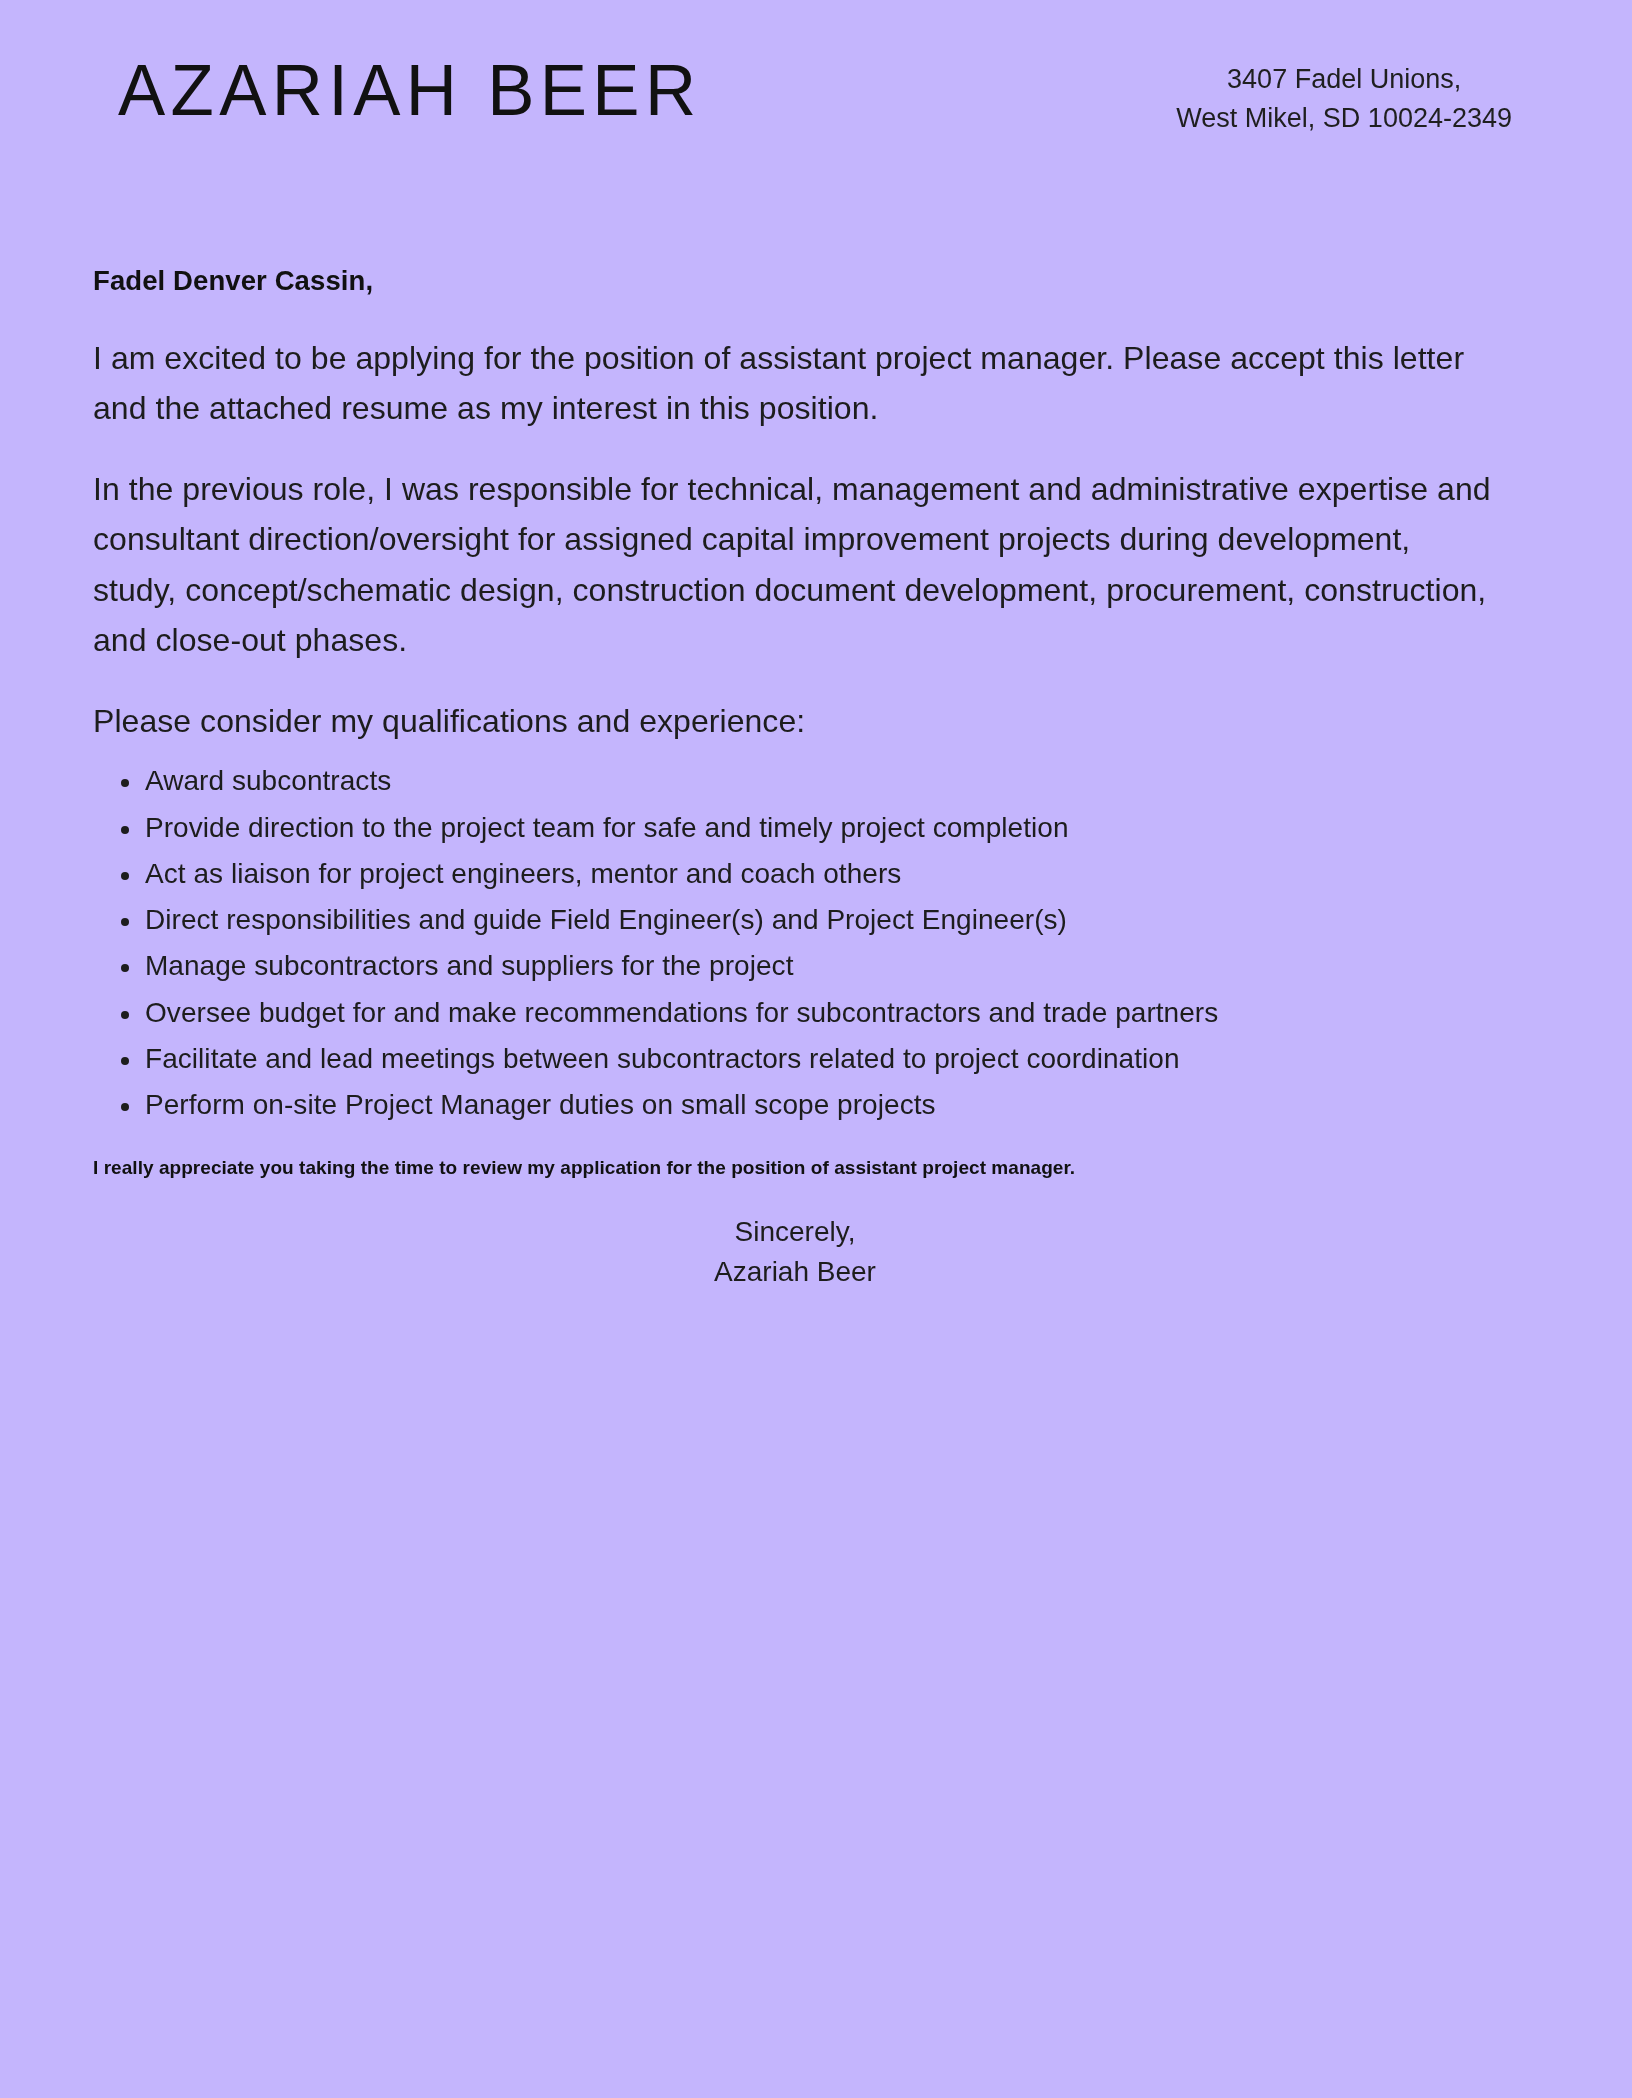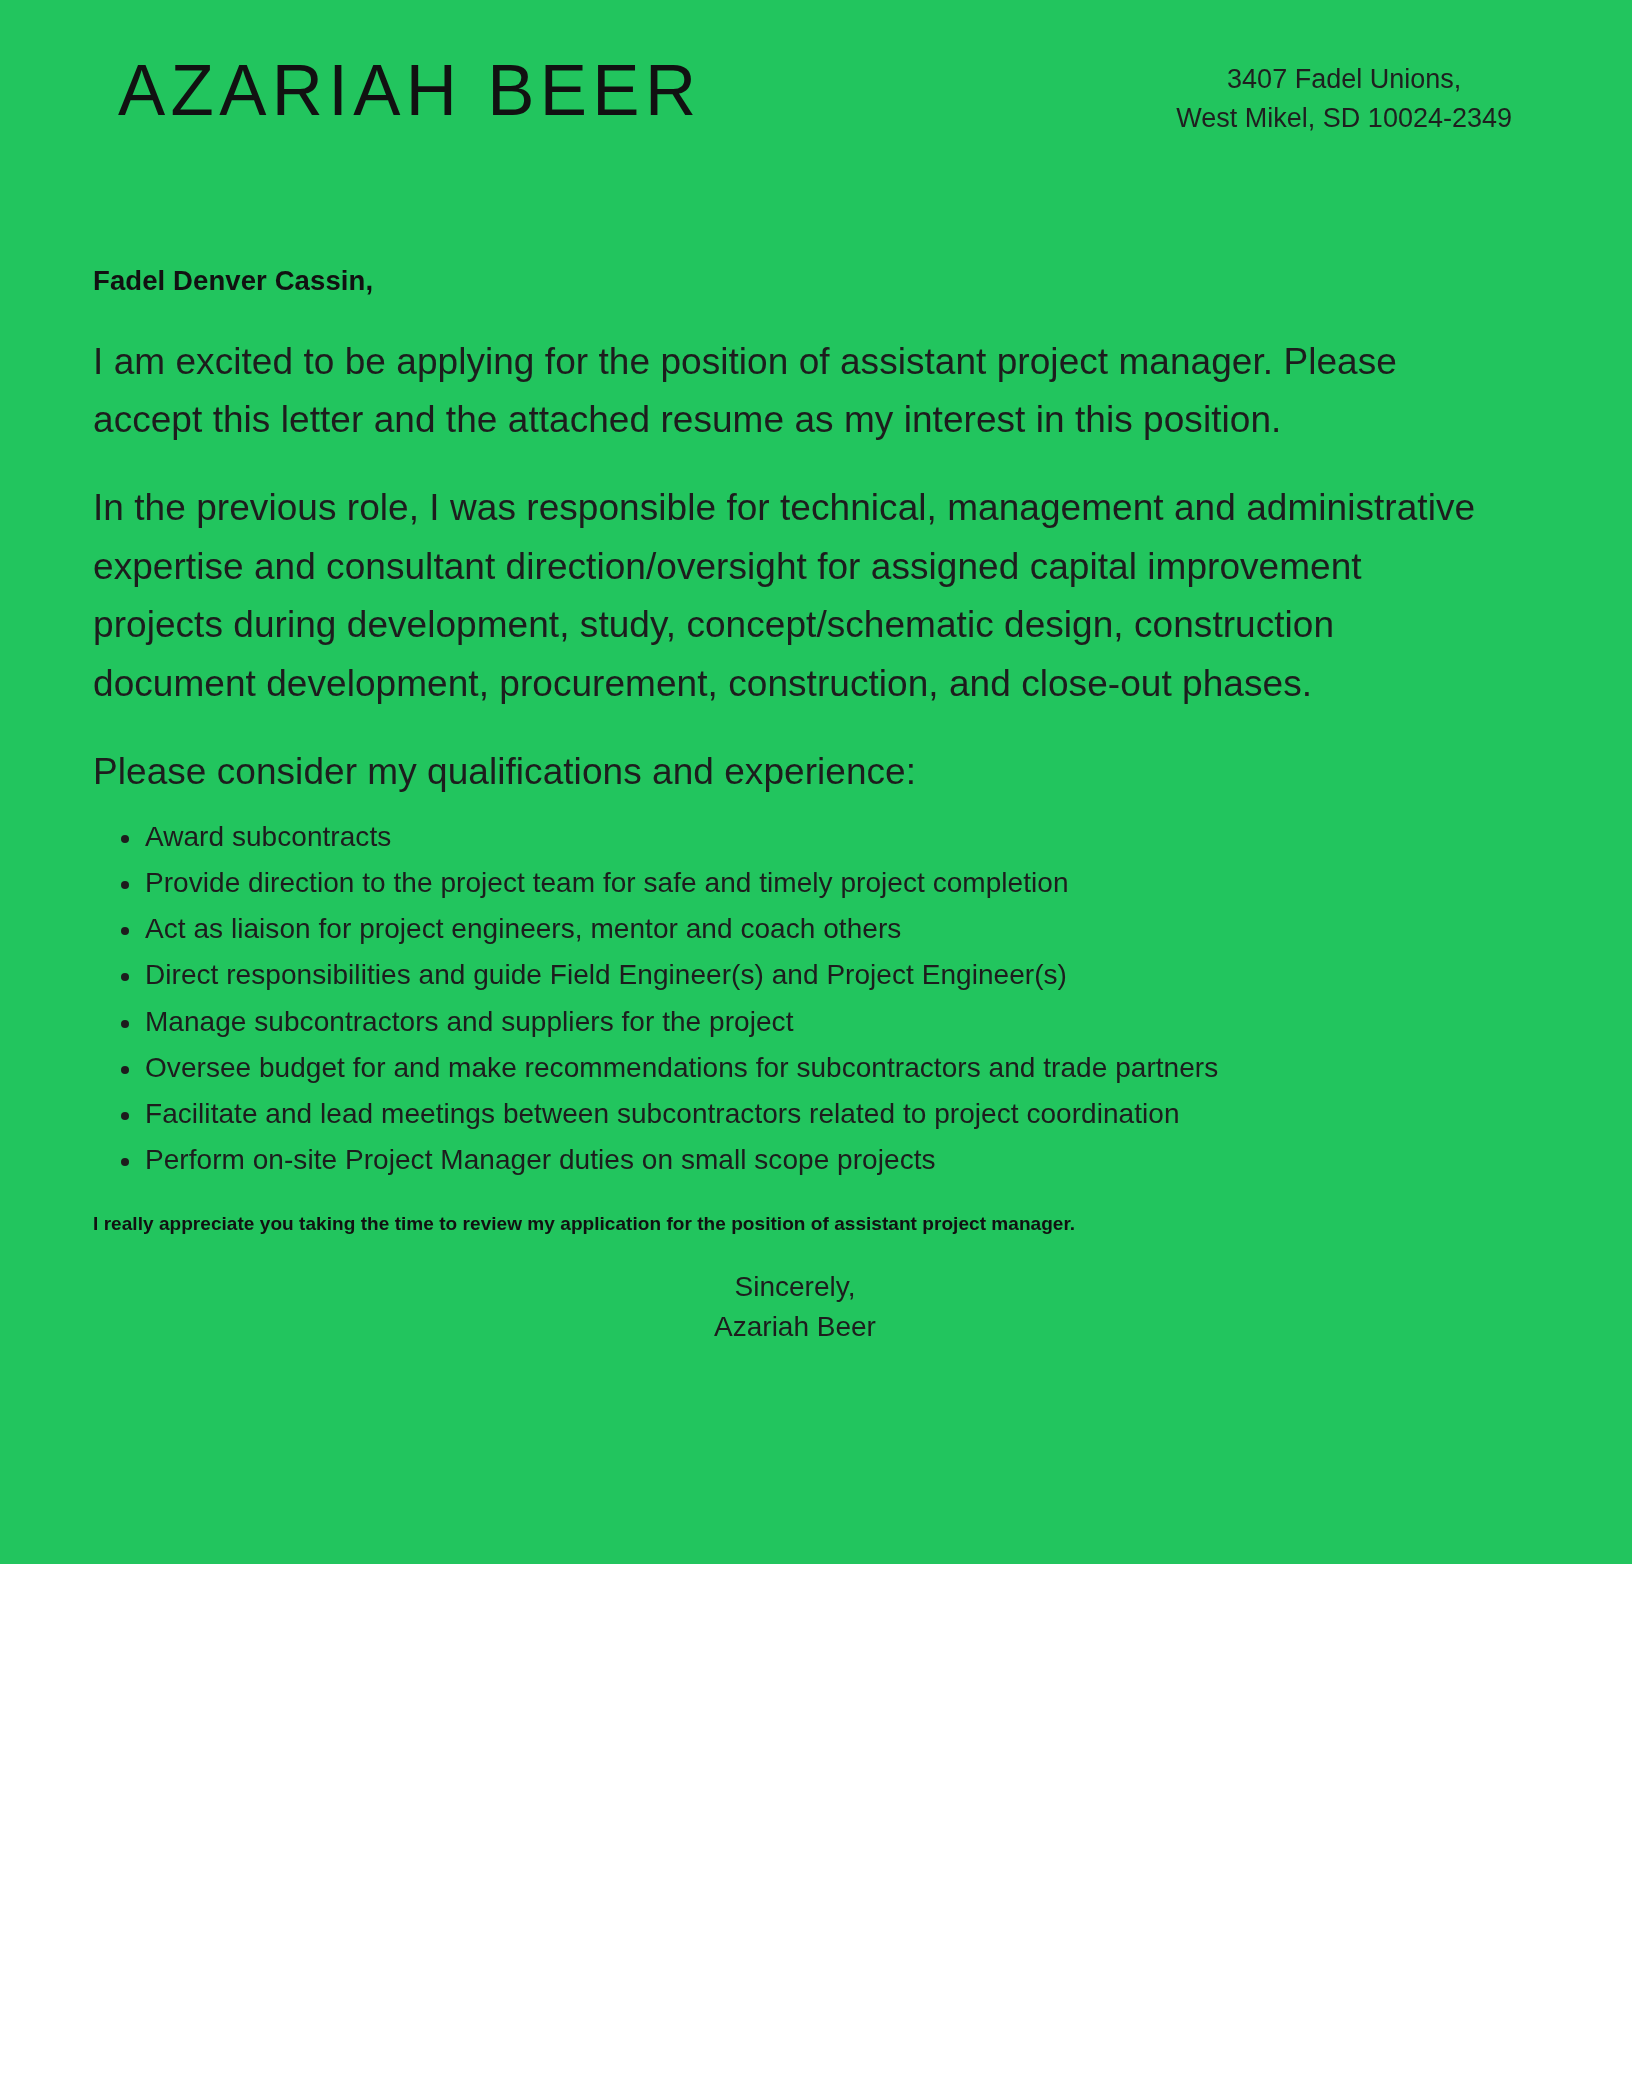--- a/index.html
+++ b/index.html
@@ -9,22 +9,22 @@
   }
   body {
     font-family: "Liberation Sans", sans-serif;
     color: #1a1a1a;
     -webkit-font-smoothing: antialiased;
   }
 
   .page {
     position: relative;
     width: 1632px;
-    height: 1564px;
-    background: #22c55e;
+    height: 2098px;
+    background: #c4b5fd;
     box-sizing: border-box;
     overflow: hidden;
   }
 
   
   .letter-header {
     position: absolute;
     left: 0;
     top: 0;
     width: 1632px;
@@ -70,21 +70,21 @@
   .salutation {
     font-size: 27.5px;
     font-weight: 700;
     line-height: 1.4;
     margin: 0 0 32px 0;
     color: #111111;
     letter-spacing: 0.1px;
   }
 
   .para {
-    font-size: 37px;
+    font-size: 32px;
     font-weight: 400;
     line-height: 1.58;
     margin: 0 0 30px 0;
     color: #1d1d1d;
     letter-spacing: 0.05px;
   }
 
   .qualifications-intro {
     margin-bottom: 20px;
   }

